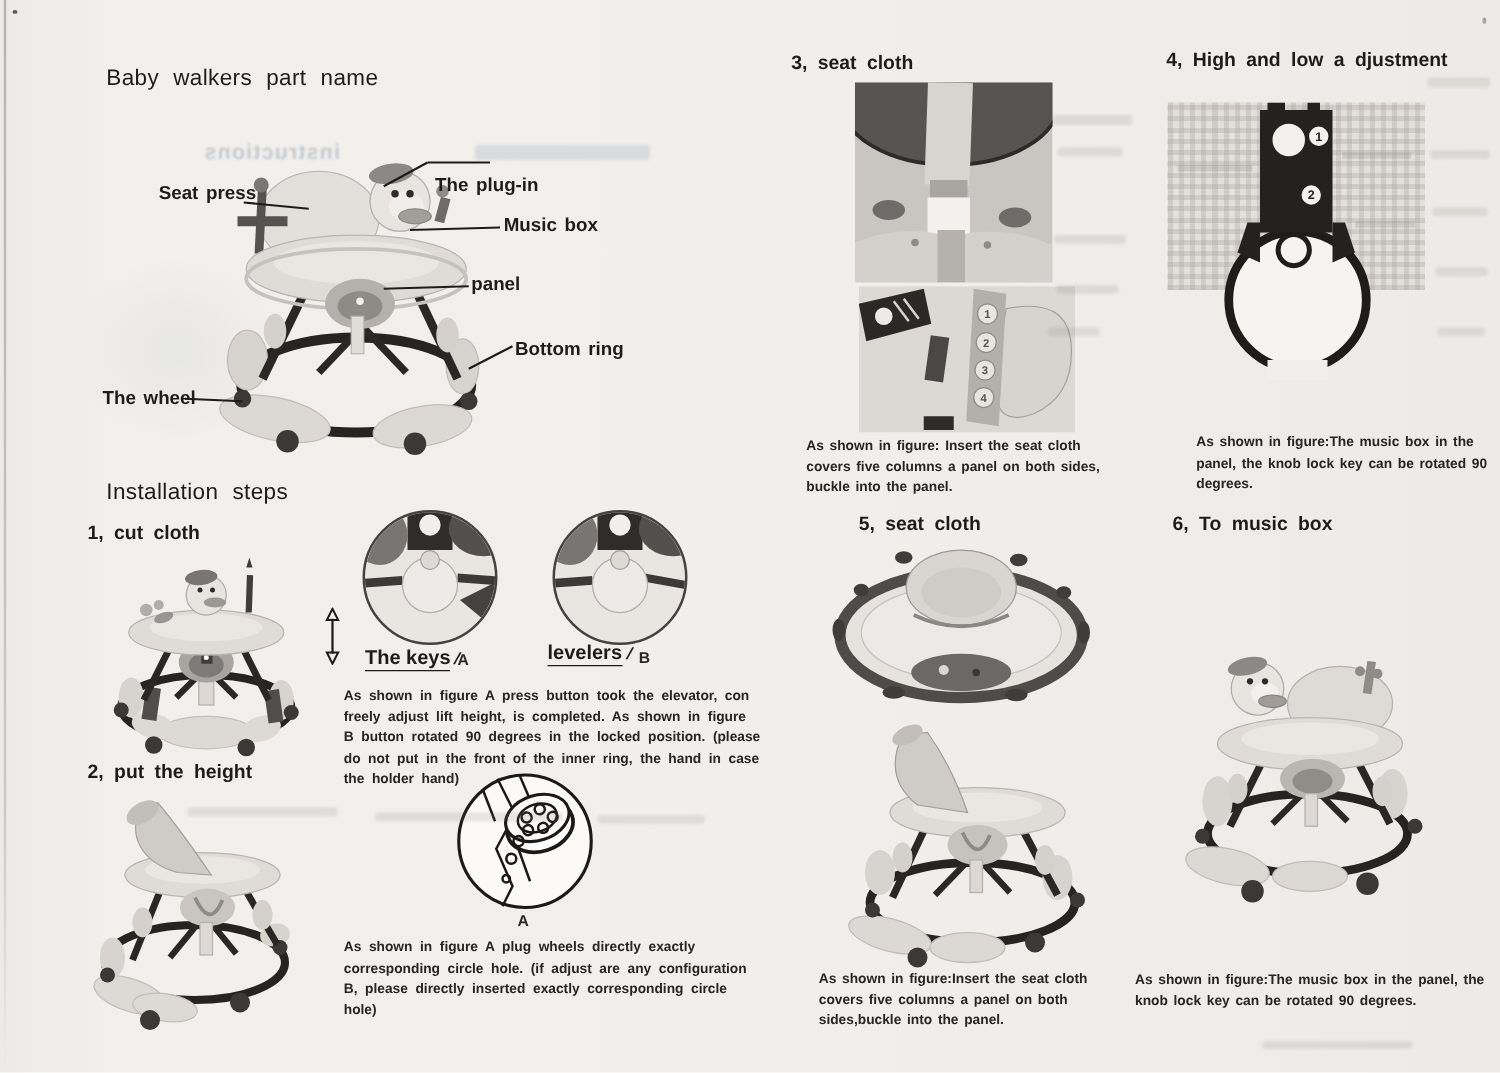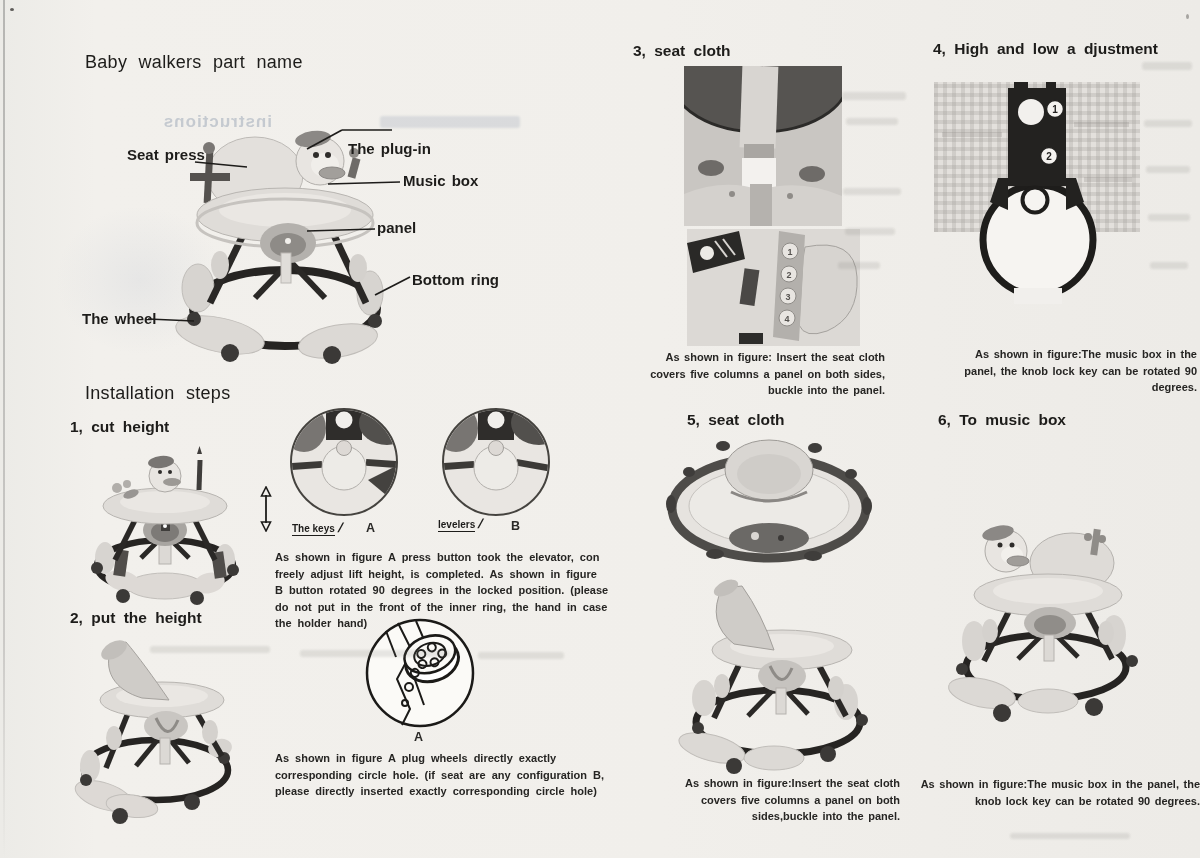--- a/index.html
+++ b/index.html
@@ -10,23 +10,23 @@
   .blob{position:absolute;left:55px;top:205px;width:170px;height:150px;border-radius:50%;
         background:radial-gradient(ellipse,rgba(160,172,192,.14),transparent 70%);}
   .scan-edge{position:absolute;left:3px;top:0;width:2px;height:100%;opacity:.55;
         background:linear-gradient(#8a8a88,#9a9a98 40%,#b0aeac 75%,transparent);}
   .speck{position:absolute;background:#5f5d5a;border-radius:50%;}
   h1.big{position:absolute;margin:0;font-size:18px;font-weight:normal;letter-spacing:.3px;word-spacing:6px;}
   .step-h{position:absolute;margin:0;font-size:15.5px;font-weight:bold;word-spacing:4px;}
   .lbl{position:absolute;font-size:15px;font-weight:bold;word-spacing:2px;white-space:nowrap;}
   .cap{position:absolute;margin:0;font-size:11px;font-weight:bold;line-height:1.5;
        word-spacing:3px;color:#262523;}
-  .cap.right{word-spacing:1.5px;text-align:right;}
+  .cap.right{word-spacing:1.5px;}
   .figletter{position:absolute;font-size:12.5px;font-weight:bold;color:#2a2927;}
-  .ulab{border-bottom:1.6px solid #1d1c1a;padding-bottom:1px;font-size:10px;font-weight:bold;}
+  .ulab{border-bottom:1.6px solid #1d1c1a;padding-bottom:1px;font-size:16px;font-weight:bold;}
   .sl{display:inline-block;transform:skewX(-20deg);margin-left:4px;font-weight:bold;font-size:13px;}
   .keysrow{position:absolute;white-space:nowrap;}
   .gl{position:absolute;background:rgba(115,113,108,.15);filter:blur(1.1px);border-radius:3px;}
   .gl.blue{background:rgba(130,145,168,.22);}
   .bleed{position:absolute;left:62px;top:112px;width:210px;transform:scaleX(-1);
          font-weight:bold;font-size:17px;letter-spacing:1px;
          color:rgba(130,145,168,.40);filter:blur(.7px);}
   .photo{position:absolute;}
   .checker{position:absolute;left:0;top:0;width:100%;height:150px;background-color:#e3e0dc;
      background-image:repeating-linear-gradient(0deg,rgba(158,155,150,.28) 0 4px,transparent 4px 9px),
@@ -104,21 +104,21 @@
 
   <div class="lbl" style="left:348px;top:114px;margin-top:26px;">The plug-in</div>
   <div class="lbl" style="left:127px;top:146px;">Seat press</div>
   <div class="lbl" style="left:403px;top:172px;">Music box</div>
   <div class="lbl" style="left:377px;top:219px;">panel</div>
   <div class="lbl" style="left:412px;top:271px;">Bottom ring</div>
   <div class="lbl" style="left:82px;top:310px;">The wheel</div>
 
   <h1 class="big" style="left:85px;top:383px;">Installation steps</h1>
 
-  <div class="step-h" style="left:70px;top:418px;">1, cut height</div>
+  <div class="step-h" style="left:70px;top:418px;">1, cut cloth</div>
 
   <svg class="photo" style="left:85px;top:438px;" width="160" height="172" viewBox="0 0 160 172">
     <ellipse cx="80" cy="128" rx="68" ry="26" fill="none" stroke="#262422" stroke-width="6.5"></ellipse>
     <ellipse cx="80" cy="148" rx="38" ry="13" fill="#ddd9d5" stroke="#c2bfbb"></ellipse>
     <ellipse cx="20" cy="120" rx="10" ry="16" fill="#d7d4d0"></ellipse>
       <ellipse cx="140" cy="122" rx="10" ry="16" fill="#d7d4d0"></ellipse>
     <ellipse cx="38" cy="143" rx="18" ry="10" fill="#ddd9d5" transform="rotate(15 38 143)"></ellipse>
     <ellipse cx="124" cy="145" rx="16" ry="10" fill="#ddd9d5" transform="rotate(-15 124 145)"></ellipse>
     <rect x="30" y="112" width="12" height="26" fill="#504d4a" transform="rotate(8 36 125)"></rect>
     <rect x="128" y="114" width="12" height="26" fill="#504d4a" transform="rotate(-8 134 127)"></rect>
@@ -248,21 +248,21 @@
       <circle cx="-8" cy="-10" r="4" stroke-width="2"></circle>
         <circle cx="4" cy="-13" r="4" stroke-width="2"></circle>
       <circle cx="12" cy="-4" r="4" stroke-width="2"></circle>
         <circle cx="2" cy="2" r="4" stroke-width="2"></circle>
       <circle cx="-10" cy="0" r="4" stroke-width="2"></circle>
       <circle cx="-20" cy="6" r="4" stroke-width="2"></circle>
     </g>
   </svg>
   <div class="figletter" style="left:414px;top:730px;">A</div>
 
-  <p class="cap" style="left:275px;top:750px;width:335px;">As shown in figure A plug wheels directly exactly corresponding circle hole. (if seat are any configuration B, please directly inserted exactly corresponding circle hole)</p>
+  <p class="cap" style="left:275px;top:750px;width:335px;">As shown in figure A plug wheels directly exactly corresponding circle hole. (if adjust are any configuration B, please directly inserted exactly corresponding circle hole)</p>
 
   <div class="gl" style="left:150px;top:646px;width:120px;height:7px;"></div>
   <div class="gl" style="left:300px;top:650px;width:150px;height:7px;"></div>
   <div class="gl" style="left:478px;top:652px;width:86px;height:7px;"></div>
 
   <div class="step-h" style="left:633px;top:42px;">3, seat cloth</div>
 
   <svg class="photo" style="left:684px;top:66px;" width="158" height="160" viewBox="0 0 158 160">
     <rect width="158" height="160" fill="#c9c6c2"></rect>
     <ellipse cx="76" cy="14" rx="88" ry="52" fill="#565451"></ellipse>

